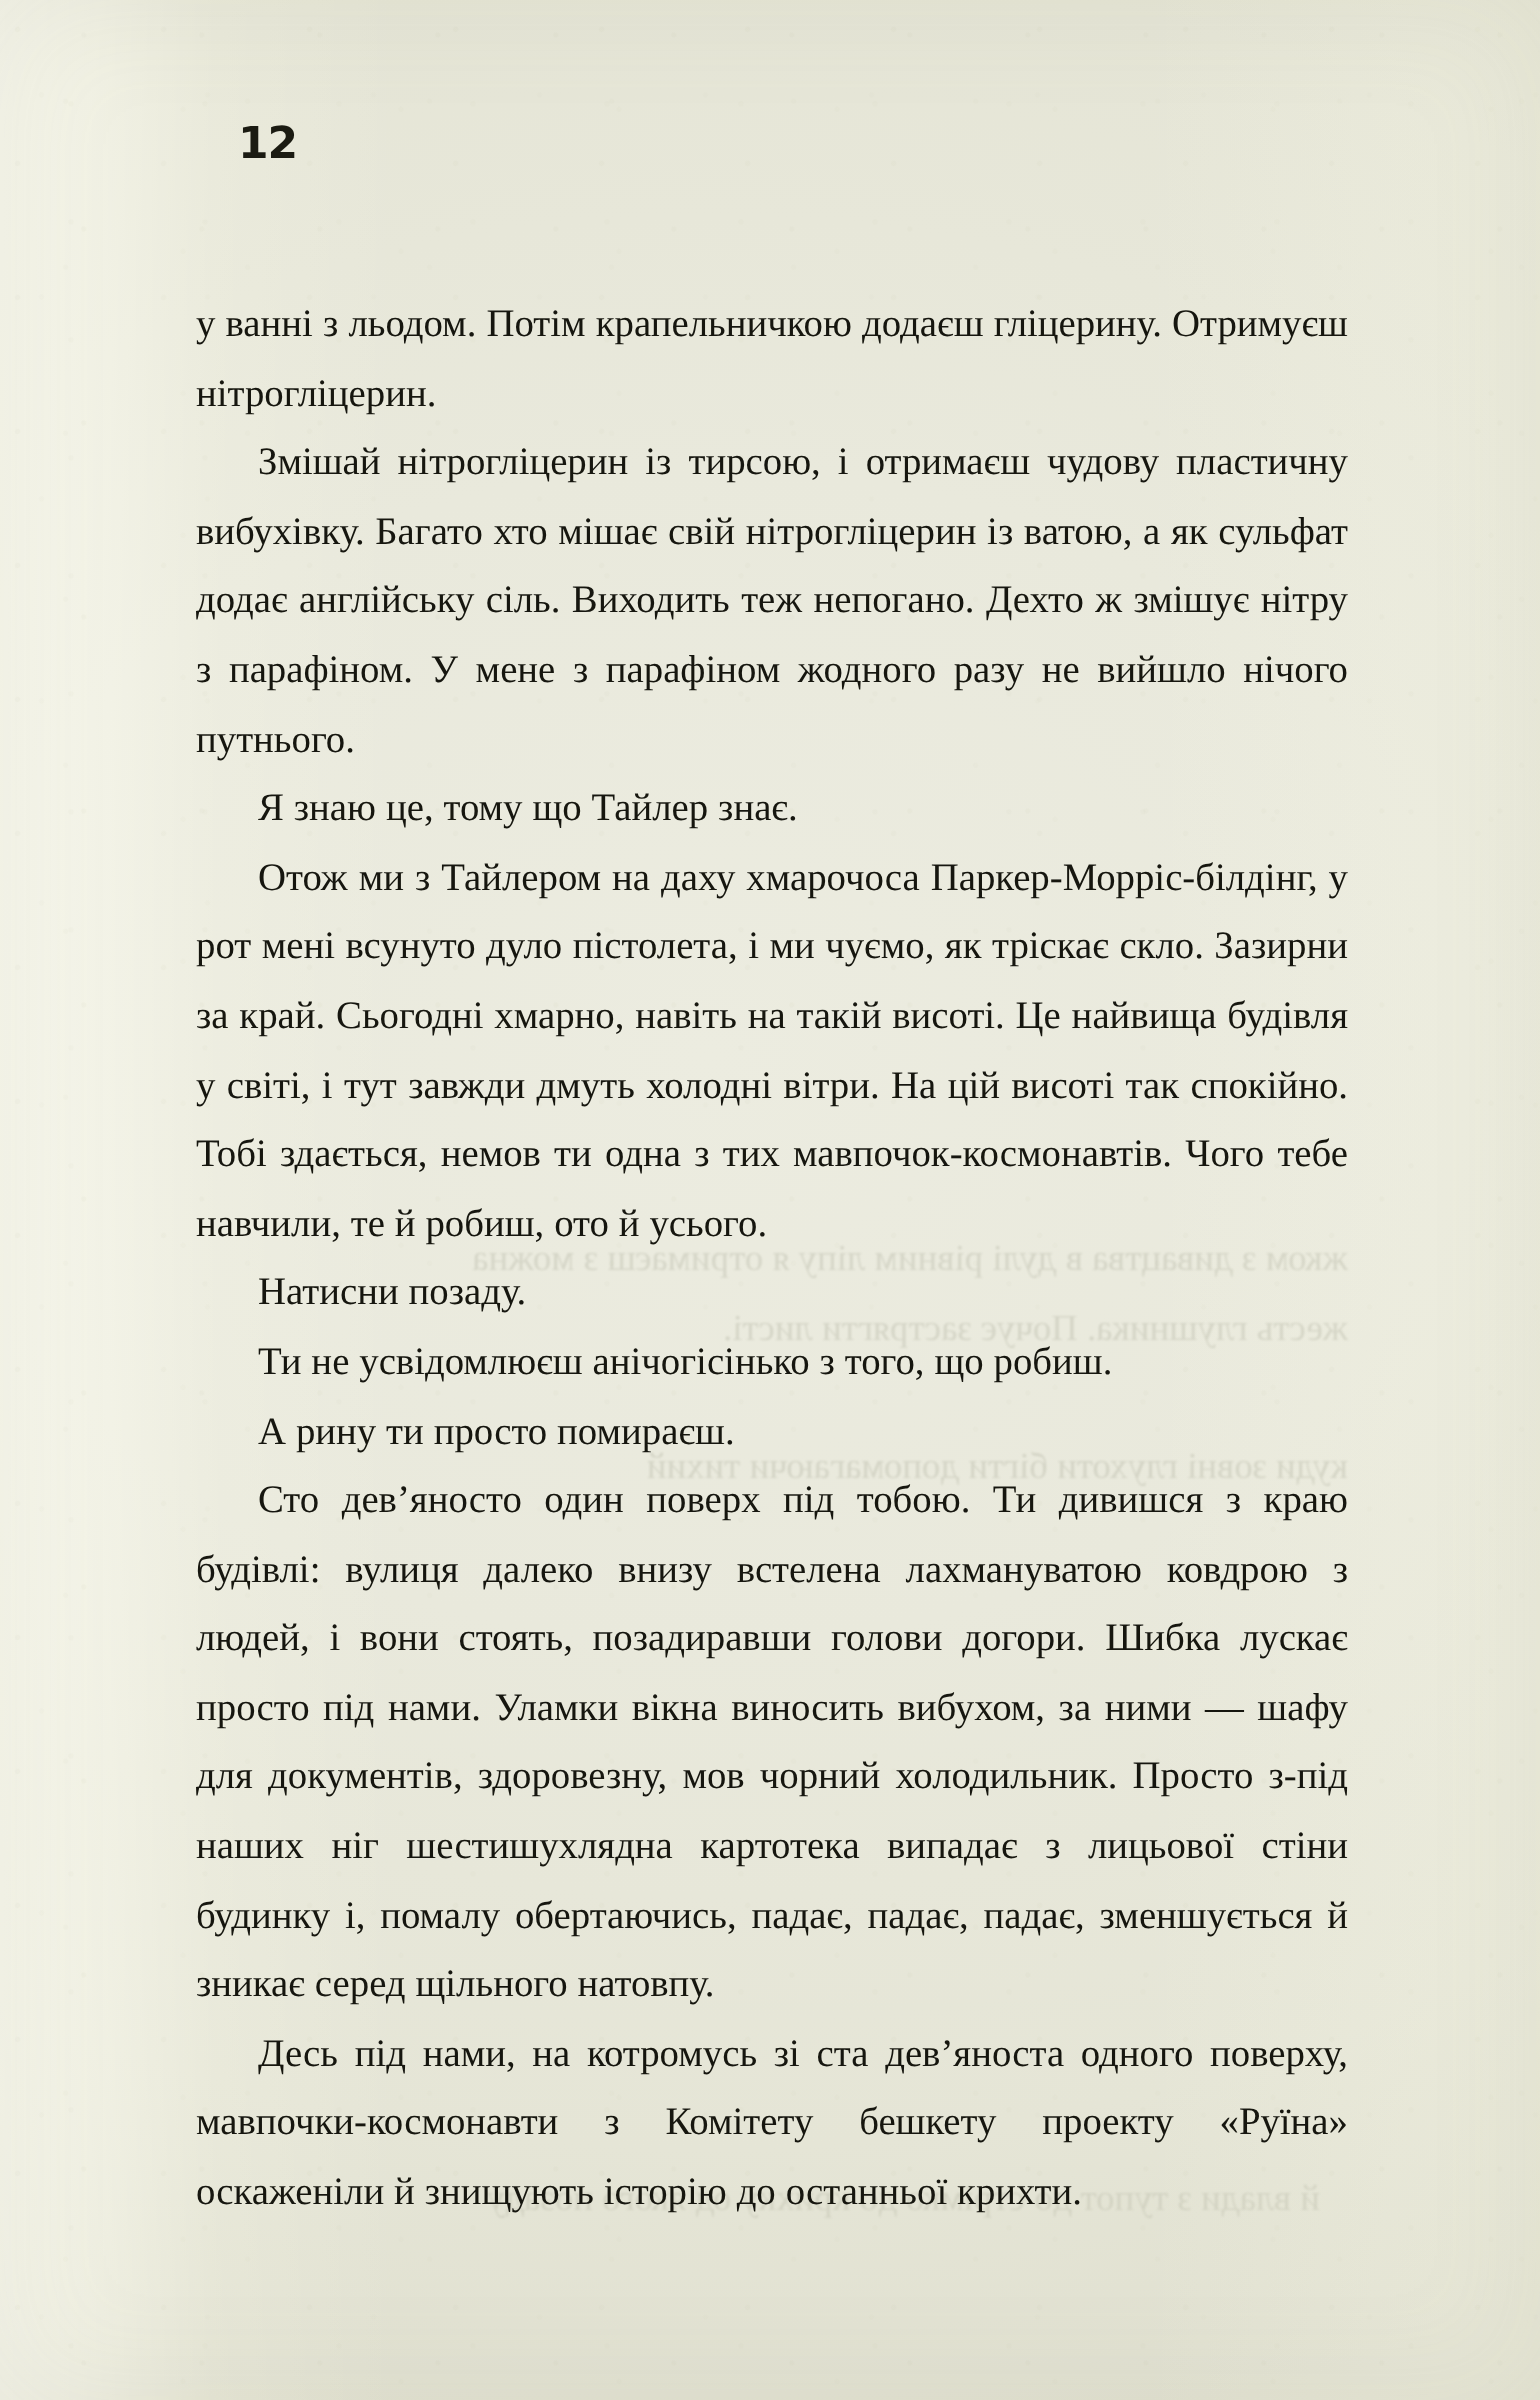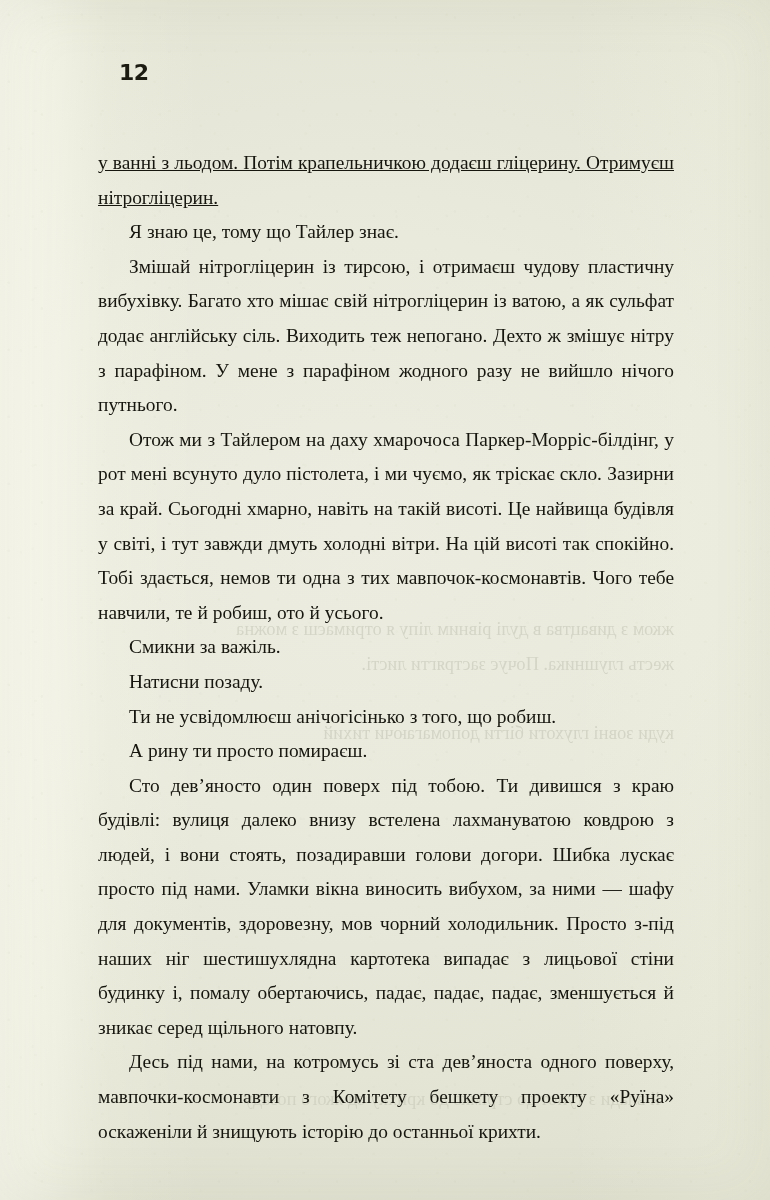--- a/index.html
+++ b/index.html
@@ -106,21 +106,21 @@
 
   .textblock p {
     margin: 0;
     font-size: 19.4px;
     line-height: 34.6px;
     text-align: justify;
     text-indent: 31px;
     hyphens: manual;
     word-spacing: 0.1px;
   }
-  .textblock p.noindent { text-indent: 0; text-decoration: underline; }
+  .textblock p.noindent { text-indent: 0; }
 
   .shadow-edge {
     position: absolute;
     inset: 0;
     pointer-events: none;
     box-shadow: inset 0 0 60px rgba(150,150,120,0.10);
   }
 </style>
 </head>
 <body>
@@ -136,24 +136,23 @@
     <span class="bt-gap"></span>
     <span class="bt-line">куди зовні глухоти бігти допомагаючи тихий</span>
   </div>
 
   <div class="bleed-through-low">й влади з тупот до стрімко до крихку од якого позаду</div>
 
   <div class="folio">12</div>
 
   <div class="textblock">
     <p class="noindent">у ванні з льодом. Потім крапельничкою додаєш гліце­рину. Отримуєш нітрогліцерин.</p>
+    <p>Змішай нітрогліцерин із тирсою, і отримаєш чудову пластичну вибухівку. Багато хто мішає свій нітрогліце­рин із ватою, а як сульфат додає англійську сіль. Виходить теж непогано. Дехто ж змішує нітру з парафіном. У мене з парафіном жодного разу не вийшло нічого путнього.</p>
     <p>Я знаю це, тому що Тайлер знає.</p>
-    <p>Змішай нітрогліцерин із тирсою, і отримаєш чудову пластичну вибухівку. Багато хто мішає свій нітрогліце­рин із ватою, а як сульфат додає англійську сіль. Виходить теж непогано. Дехто ж змішує нітру з парафіном. У мене з парафіном жодного разу не вийшло нічого путнього.</p>
     <p>Отож ми з Тайлером на даху хмарочоса Паркер-Мор­ріс-білдінг, у рот мені всунуто дуло пістолета, і ми чу­ємо, як тріскає скло. Зазирни за край. Сьогодні хмарно, навіть на такій висоті. Це найвища будівля у світі, і тут завжди дмуть холодні вітри. На цій висоті так спокійно. Тобі здається, немов ти одна з тих мавпочок-космонав­тів. Чого тебе навчили, те й робиш, ото й усього.</p>
-    <p>Смикни за важіль.</p>
     <p>Натисни позаду.</p>
     <p>Ти не усвідомлюєш анічогісінько з того, що робиш.</p>
     <p>А рину ти просто помираєш.</p>
     <p>Сто дев’яносто один поверх під тобою. Ти дивишся з краю будівлі: вулиця далеко внизу встелена лахману­ватою ковдрою з людей, і вони стоять, позадиравши голови догори. Шибка лускає просто під нами. Уламки вікна виносить вибухом, за ними — шафу для докумен­тів, здоровезну, мов чорний холодильник. Просто з-під наших ніг шестишухлядна картотека випадає з лицьо­вої стіни будинку і, помалу обертаючись, падає, падає, падає, зменшується й зникає серед щільного натовпу.</p>
     <p>Десь під нами, на котромусь зі ста дев’яноста одного поверху, мавпочки-космонавти з Комітету бешкету про­екту «Руїна» оскаженіли й знищують історію до остан­ньої крихти.</p>
   </div>
 
   <div class="shadow-edge"></div>
 
 </div>

